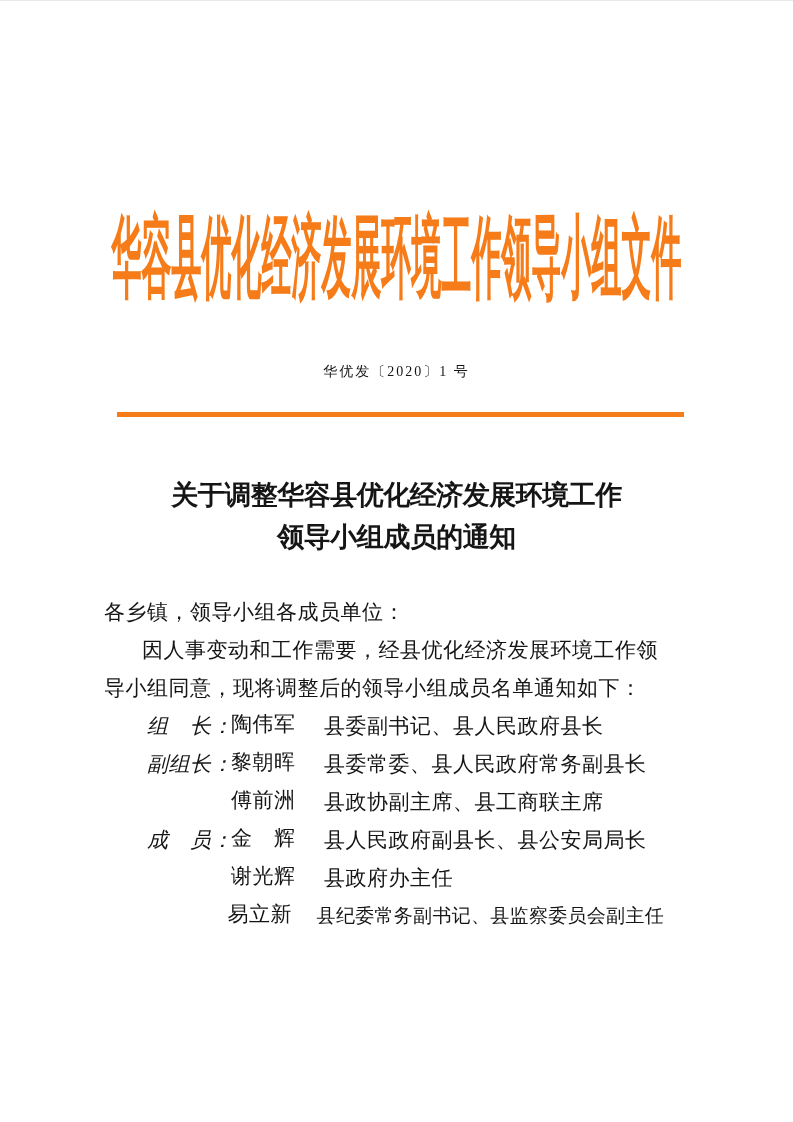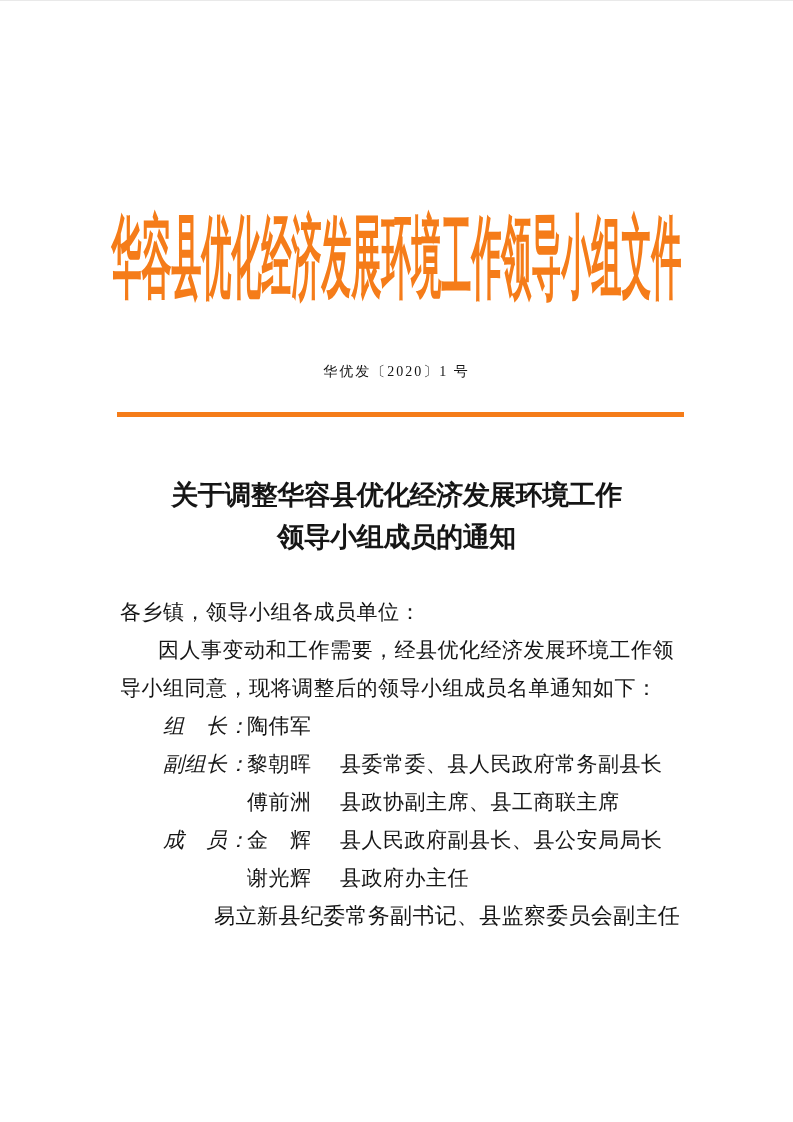--- a/index.html
+++ b/index.html
@@ -27,30 +27,30 @@
   .divider {
     position:absolute; top:411px; left:117px;
     width:567px; height:5px; background:#F57C19;
   }
   .notice-title {
     position:absolute; top:473px; left:0; width:100%;
     text-align:center; font-weight:bold;
     font-size:27px; letter-spacing:-0.5px; line-height:42px;
   }
   .body {
-    position:absolute; top:592px; left:120px; width:560px;
+    position:absolute; top:592px; left:104px; width:560px;
     font-size:21px; letter-spacing:0.5px;
   }
   .line { height:38px; line-height:38px; white-space:nowrap; }
   .indent { text-indent:38px; }
   .roster-row { display:flex; height:38px; line-height:38px; }
   .role { width:127px; padding-left:43px; box-sizing:border-box; white-space:pre;font-style:italic; }
-  .name { width:93px; white-space:pre; }
+  .name { width:93px; white-space:pre;font-family:Liberation Mono, monospace; }
   .desc { white-space:nowrap; }
-  .desc-small { font-size:22px; letter-spacing:0.3px; }
+  .desc-small { font-size:19px; letter-spacing:0.3px; }
   .page-number {
     position:absolute; top:1003px; left:622px;
     font-size:17px; letter-spacing:3px; color:#333;
   }
 </style>
 </head>
 <body>
 
 <div class="page">
 
@@ -66,20 +66,21 @@
   </div>
 
   <div class="body">
     <div class="line">各乡镇，领导小组各成员单位：</div>
     <div class="line indent">因人事变动和工作需要，经县优化经济发展环境工作领</div>
     <div class="line">导小组同意，现将调整后的领导小组成员名单通知如下：</div>
 
     <div class="roster-row">
       <span class="role">组　长：</span>
       <span class="name">陶伟军</span>
+      <span class="desc">县委副书记、县人民政府县长</span>
     </div>
     <div class="roster-row">
       <span class="role">副组长：</span>
       <span class="name">黎朝晖</span>
       <span class="desc">县委常委、县人民政府常务副县长</span>
     </div>
     <div class="roster-row">
       <span class="role"></span>
       <span class="name">傅前洲</span>
       <span class="desc">县政协副主席、县工商联主席</span>

